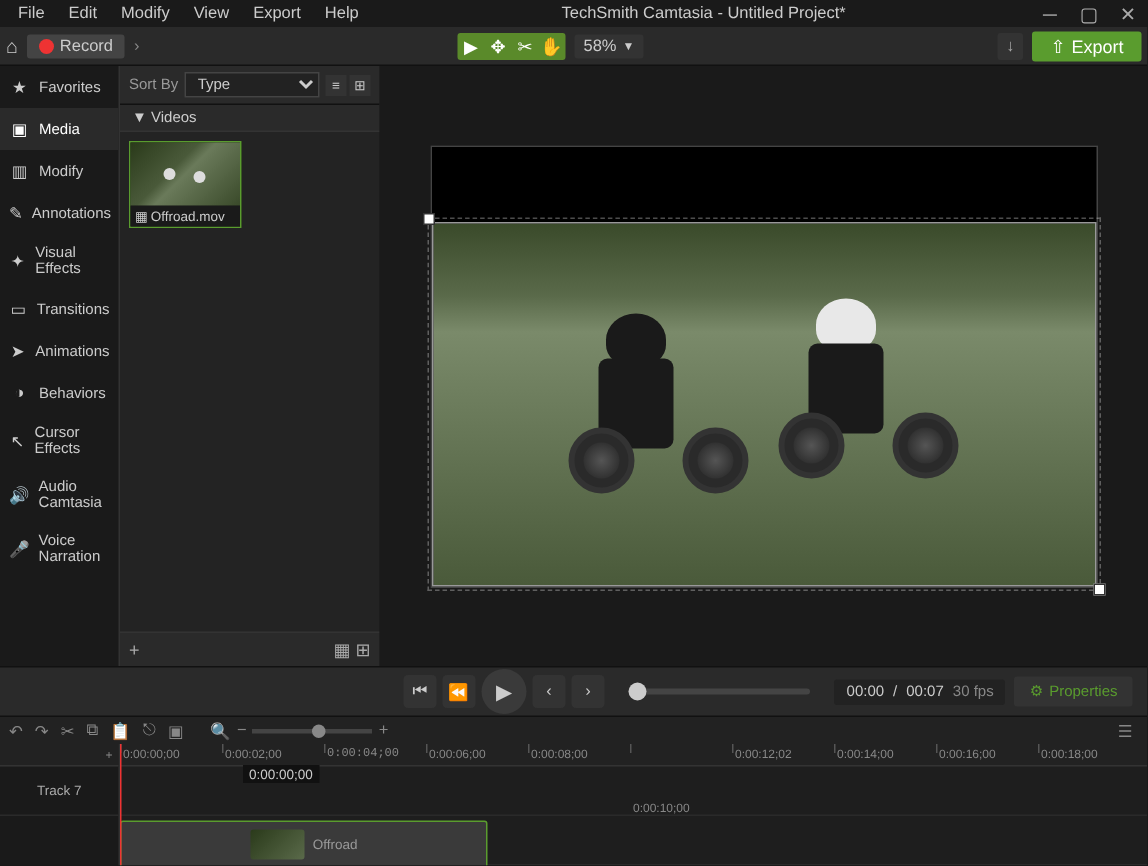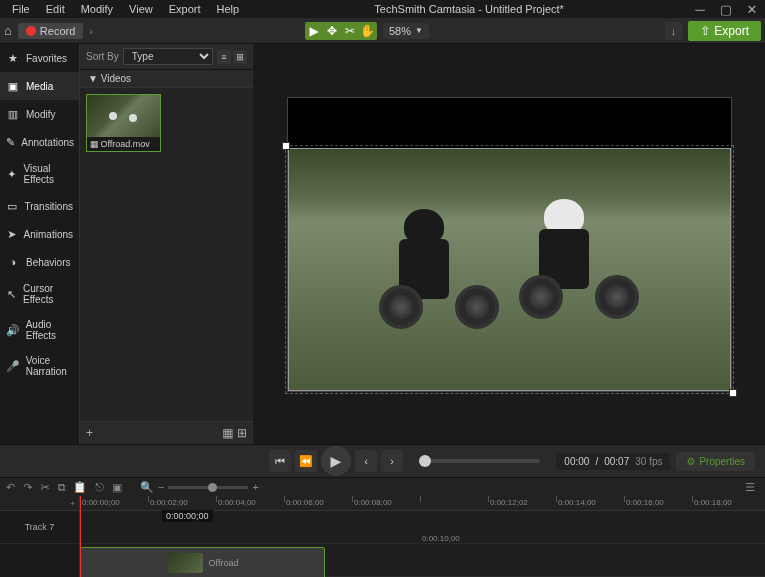--- a/index.html
+++ b/index.html
@@ -166,21 +166,21 @@
     <div class="sb-item">
         <span class="sb-icon">◑</span>
         <span>Behaviors</span>
       </div>
     <div class="sb-item">
         <span class="sb-icon">↖</span>
         <span>Cursor Effects</span>
       </div>
     <div class="sb-item">
         <span class="sb-icon">🔊</span>
-        <span>Audio Effects</span>
+        <span>Audio Camtasia</span>
       </div>
     <div class="sb-item">
         <span class="sb-icon">🎤</span>
         <span>Voice Narration</span>
       </div>
   </div>
 
   <div class="media-panel">
     <div class="mp-sort">
       <span style="font-size:10px;color:#999;">Sort By</span>
@@ -280,21 +280,21 @@
       <div class="tl-label-row">Track 7</div>
     </div>
     <div class="tl-tracks">
       <div class="tc-box">0:00:00;00</div>
       <div class="ruler" id="ruler">
           <div class="ruler-tick" style="left: 0px;"></div>
           <div class="ruler-label" style="left: 2px;">0:00:00;00</div>
           <div class="ruler-tick" style="left: 68px;"></div>
           <div class="ruler-label" style="left: 70px;">0:00:02;00</div>
           <div class="ruler-tick" style="left: 136px;"></div>
-          <div class="ruler-label" style="left: 138px;">0:00:04;00</div>
+          <div class="ruler-label" style="left: 138px; font-family: Liberation Mono, monospace;">0:00:04;00</div>
           <div class="ruler-tick" style="left: 204px;"></div>
           <div class="ruler-label" style="left: 206px;">0:00:06;00</div>
           <div class="ruler-tick" style="left: 272px;"></div>
           <div class="ruler-label" style="left: 274px;">0:00:08;00</div>
           <div class="ruler-tick" style="left: 340px;"></div>
           <div class="ruler-label" style="left: 342px; margin-top: 36px;">0:00:10;00</div>
           <div class="ruler-tick" style="left: 408px;"></div>
           <div class="ruler-label" style="left: 410px;">0:00:12;02</div>
           <div class="ruler-tick" style="left: 476px;"></div>
           <div class="ruler-label" style="left: 478px;">0:00:14;00</div>

